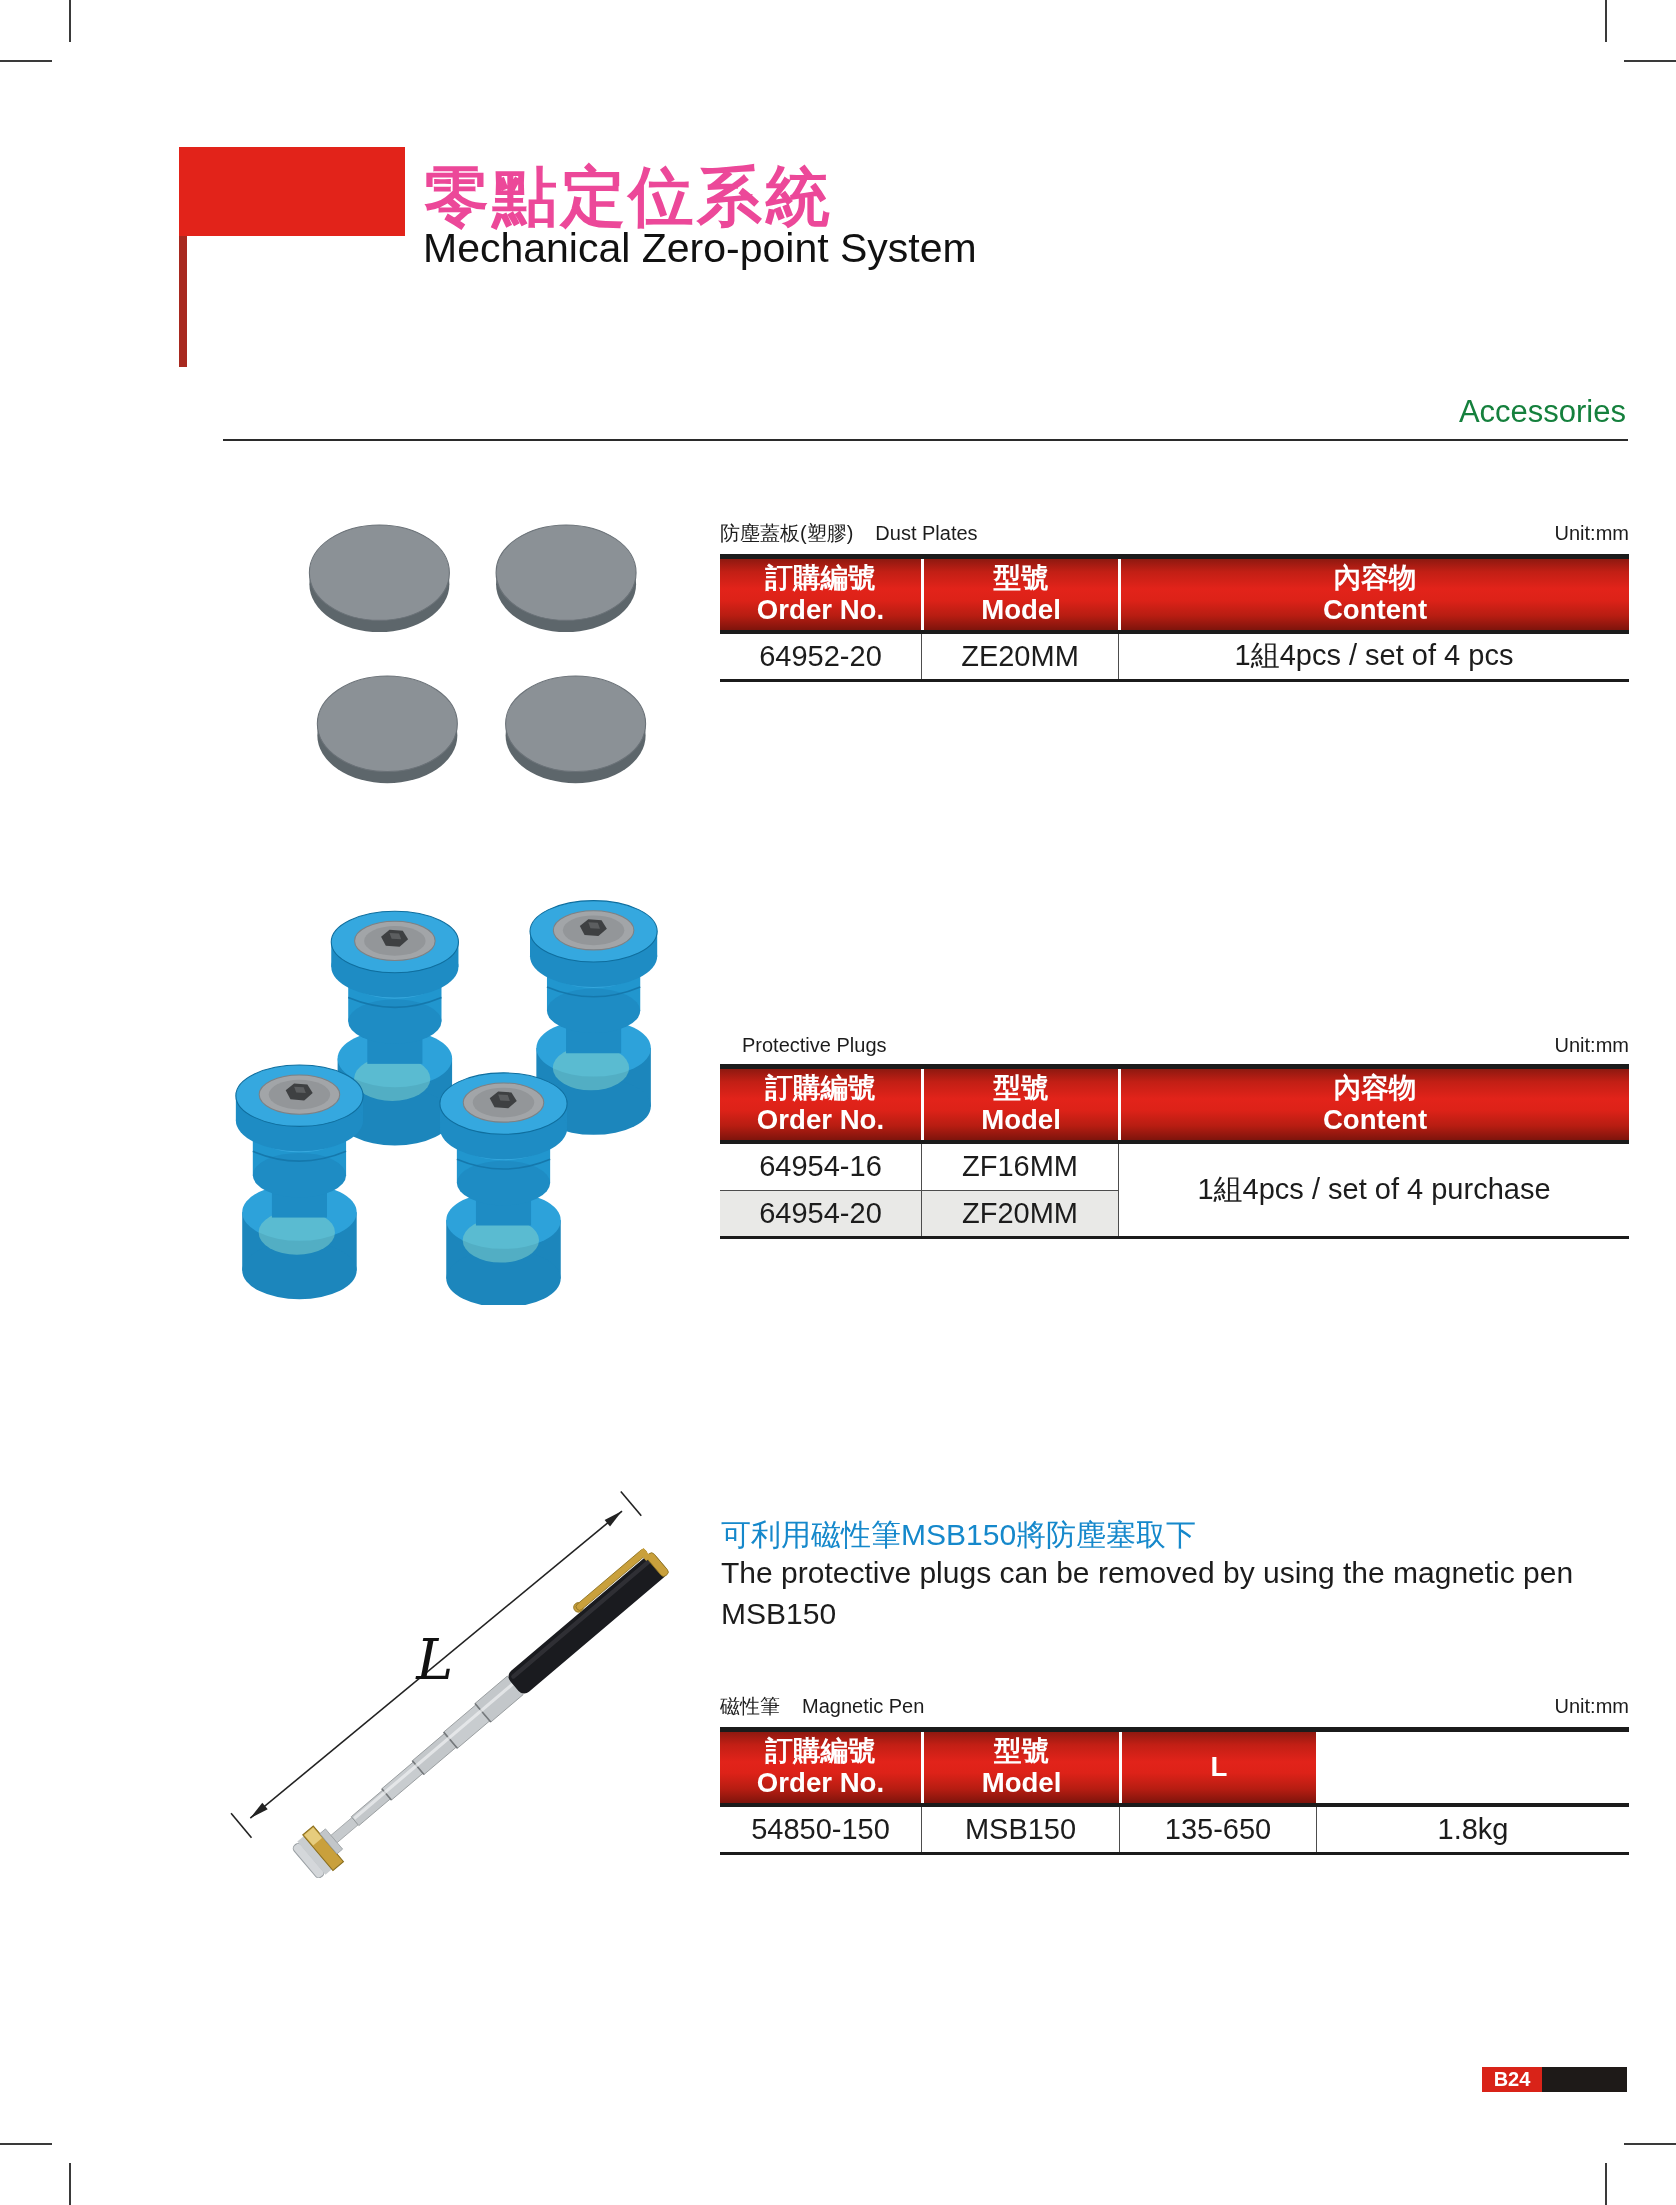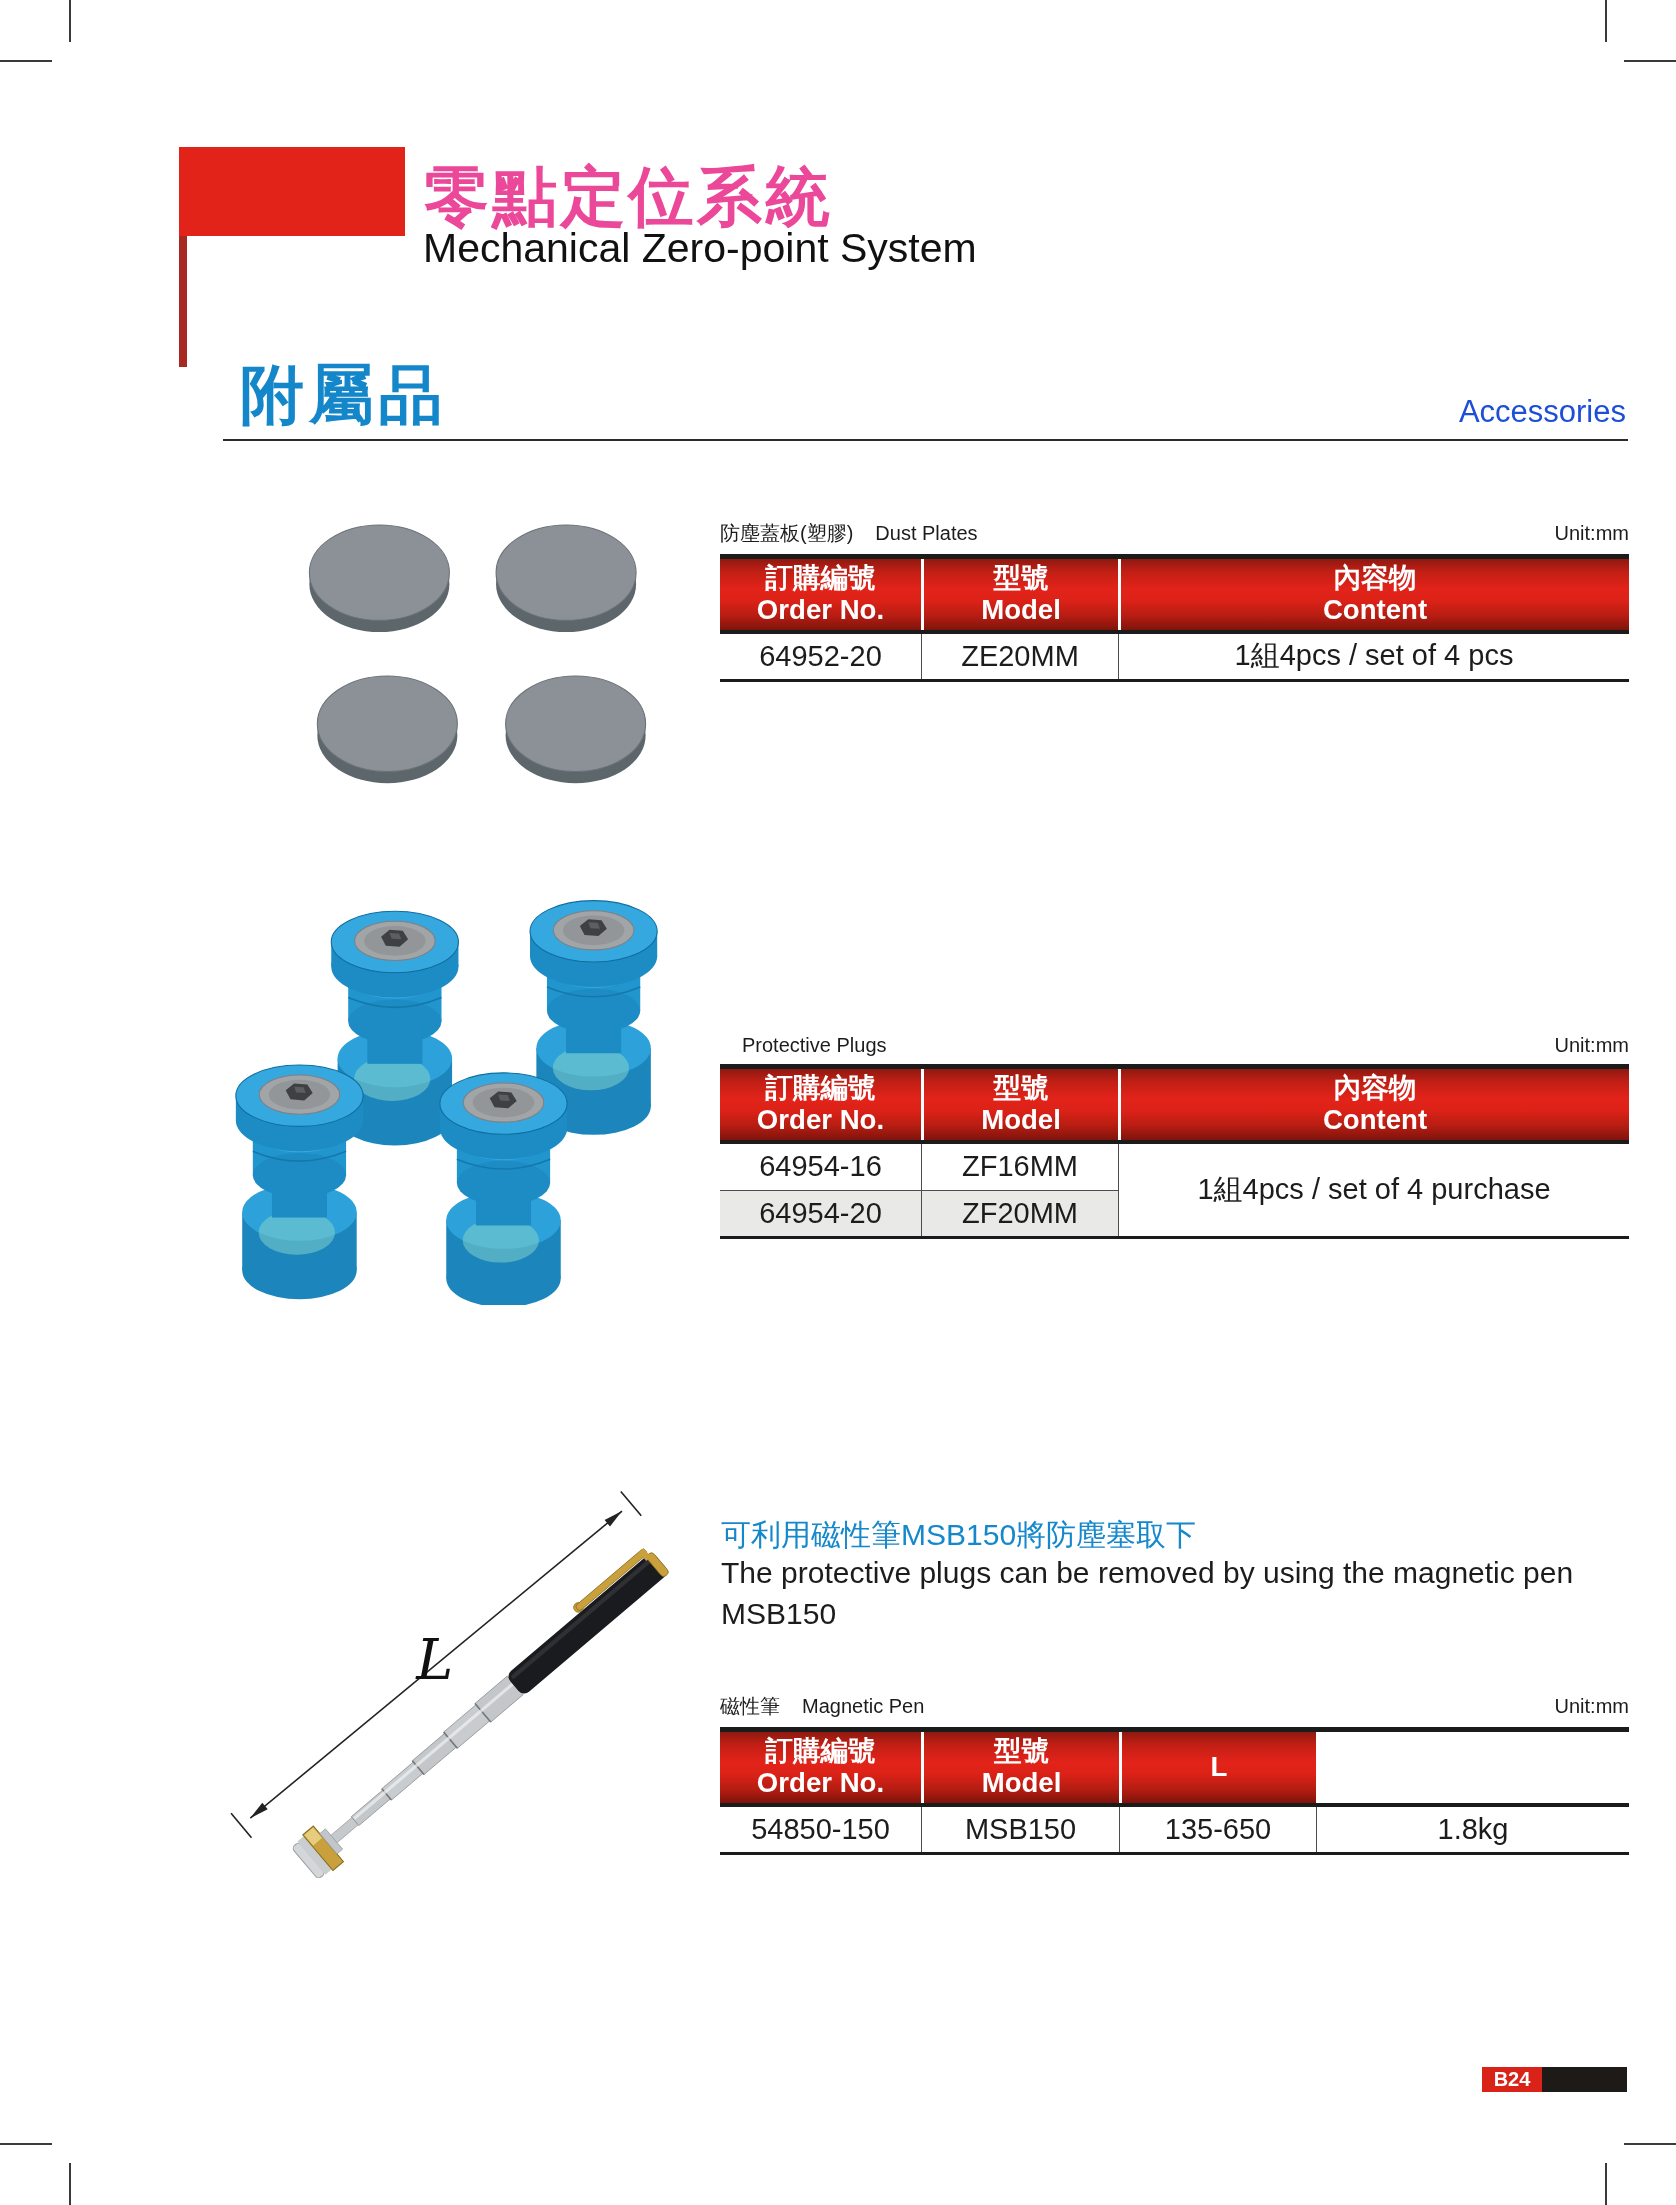--- a/index.html
+++ b/index.html
@@ -7,21 +7,21 @@
         font-family:"Liberation Sans",sans-serif;color:#1c1c1c;}
   .abs{position:absolute;}
   
   .mark{position:absolute;background:#3a3a3a;}
   
   .flag-pole{position:absolute;left:179px;top:147px;width:8px;height:220px;background:#a8291f;}
   .flag-rect{position:absolute;left:179px;top:147px;width:226px;height:89px;background:#e2231a;}
   .main-title-cjk{position:absolute;left:424px;top:153px;font-size:65px;font-weight:700;letter-spacing:3.2px;color:#ec4899;}
   .main-title-en{position:absolute;left:423px;top:225px;font-size:41px;color:#111;}
   .sec-heading{position:absolute;left:240px;top:352px;font-size:64px;font-weight:700;letter-spacing:5.3px;color:#1487cb;}
-  .accessories{position:absolute;right:50px;top:394px;font-size:31px;color:#1d4ed8;text-align:center;}
+  .accessories{position:absolute;right:50px;top:394px;font-size:31px;color:#15803d;text-align:center;}
   .rule{position:absolute;left:223px;top:439px;width:1405px;height:2.1px;background:#2b2b2b;}
   
   .tblwrap{position:absolute;left:720px;width:909px;}
   .ttl{display:flex;align-items:baseline;font-size:20px;color:#1c1c1c;}
   .ttl .cjk{font-weight:500;}
   .ttl .en{margin-left:22px;}
   .ttl .unit{margin-left:auto;}
   .bar{width:100%;background:#1b1b1b;}
   .bar.t{height:4.2px;} .bar.m{height:4.2px;} .bar.b{height:3.2px;}
   .thead{display:flex;background:#fff;}
@@ -57,21 +57,20 @@
   <div class="mark" style="left:1624px;top:60px;width:52px;height:2.1px;"></div>
   <div class="mark" style="left:69px;top:2163px;width:2.1px;height:42px;"></div>
   <div class="mark" style="left:0;top:2143px;width:52px;height:2.1px;"></div>
   <div class="mark" style="left:1605px;top:2163px;width:2.1px;height:42px;"></div>
   <div class="mark" style="left:1624px;top:2143px;width:52px;height:2.1px;"></div>
 
   <div class="flag-pole"></div>
   <div class="flag-rect"></div>
   <div class="main-title-cjk">零點定位系統</div>
   <div class="main-title-en">Mechanical Zero-point System</div>
-  <div class="sec-heading">附屬品</div>
   <div class="accessories">Accessories</div>
   <div class="rule"></div>
 
   <svg class="abs" style="left:260px;top:509px;" width="435" height="297" viewBox="0 0 820 560">
     <g>
       <ellipse cx="225" cy="142" rx="132" ry="90" fill="#5d666b"></ellipse>
       <ellipse cx="225" cy="120" rx="132" ry="90" fill="#8b9196" stroke="#6b7278" stroke-width="2"></ellipse>
       <ellipse cx="577" cy="142" rx="132" ry="90" fill="#5d666b"></ellipse>
       <ellipse cx="577" cy="120" rx="132" ry="90" fill="#8b9196" stroke="#6b7278" stroke-width="2"></ellipse>
       <ellipse cx="240" cy="427" rx="132" ry="90" fill="#5d666b"></ellipse>

